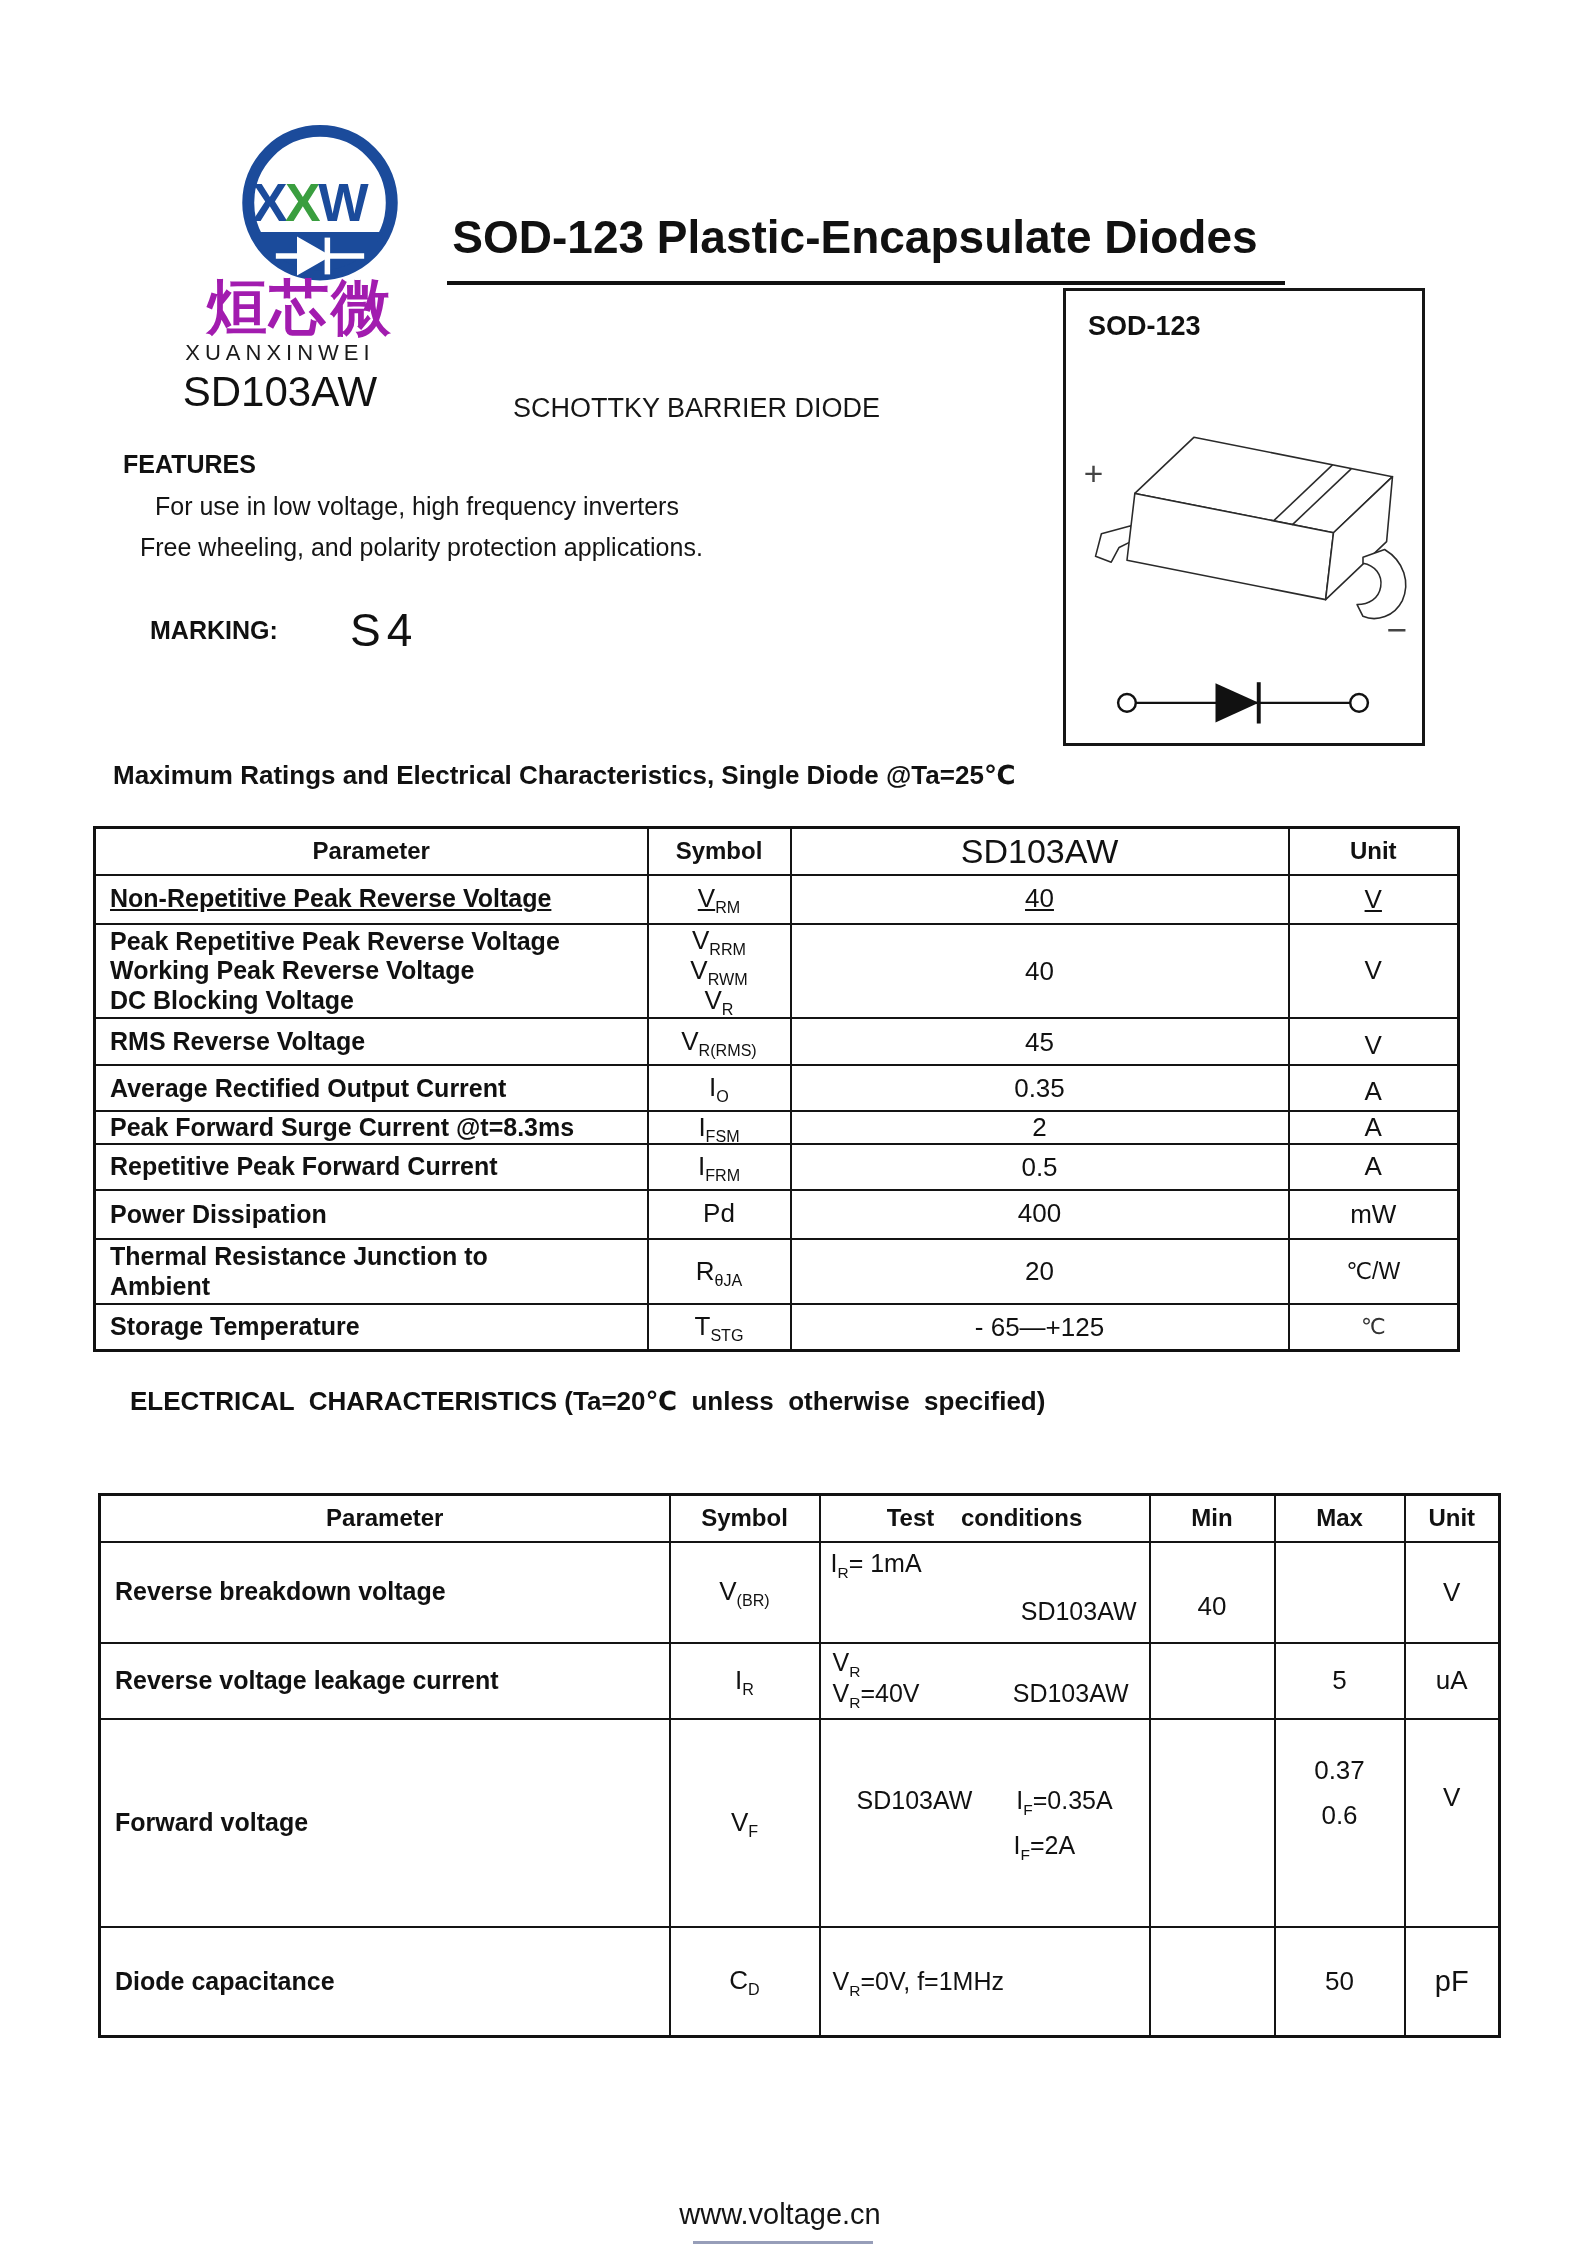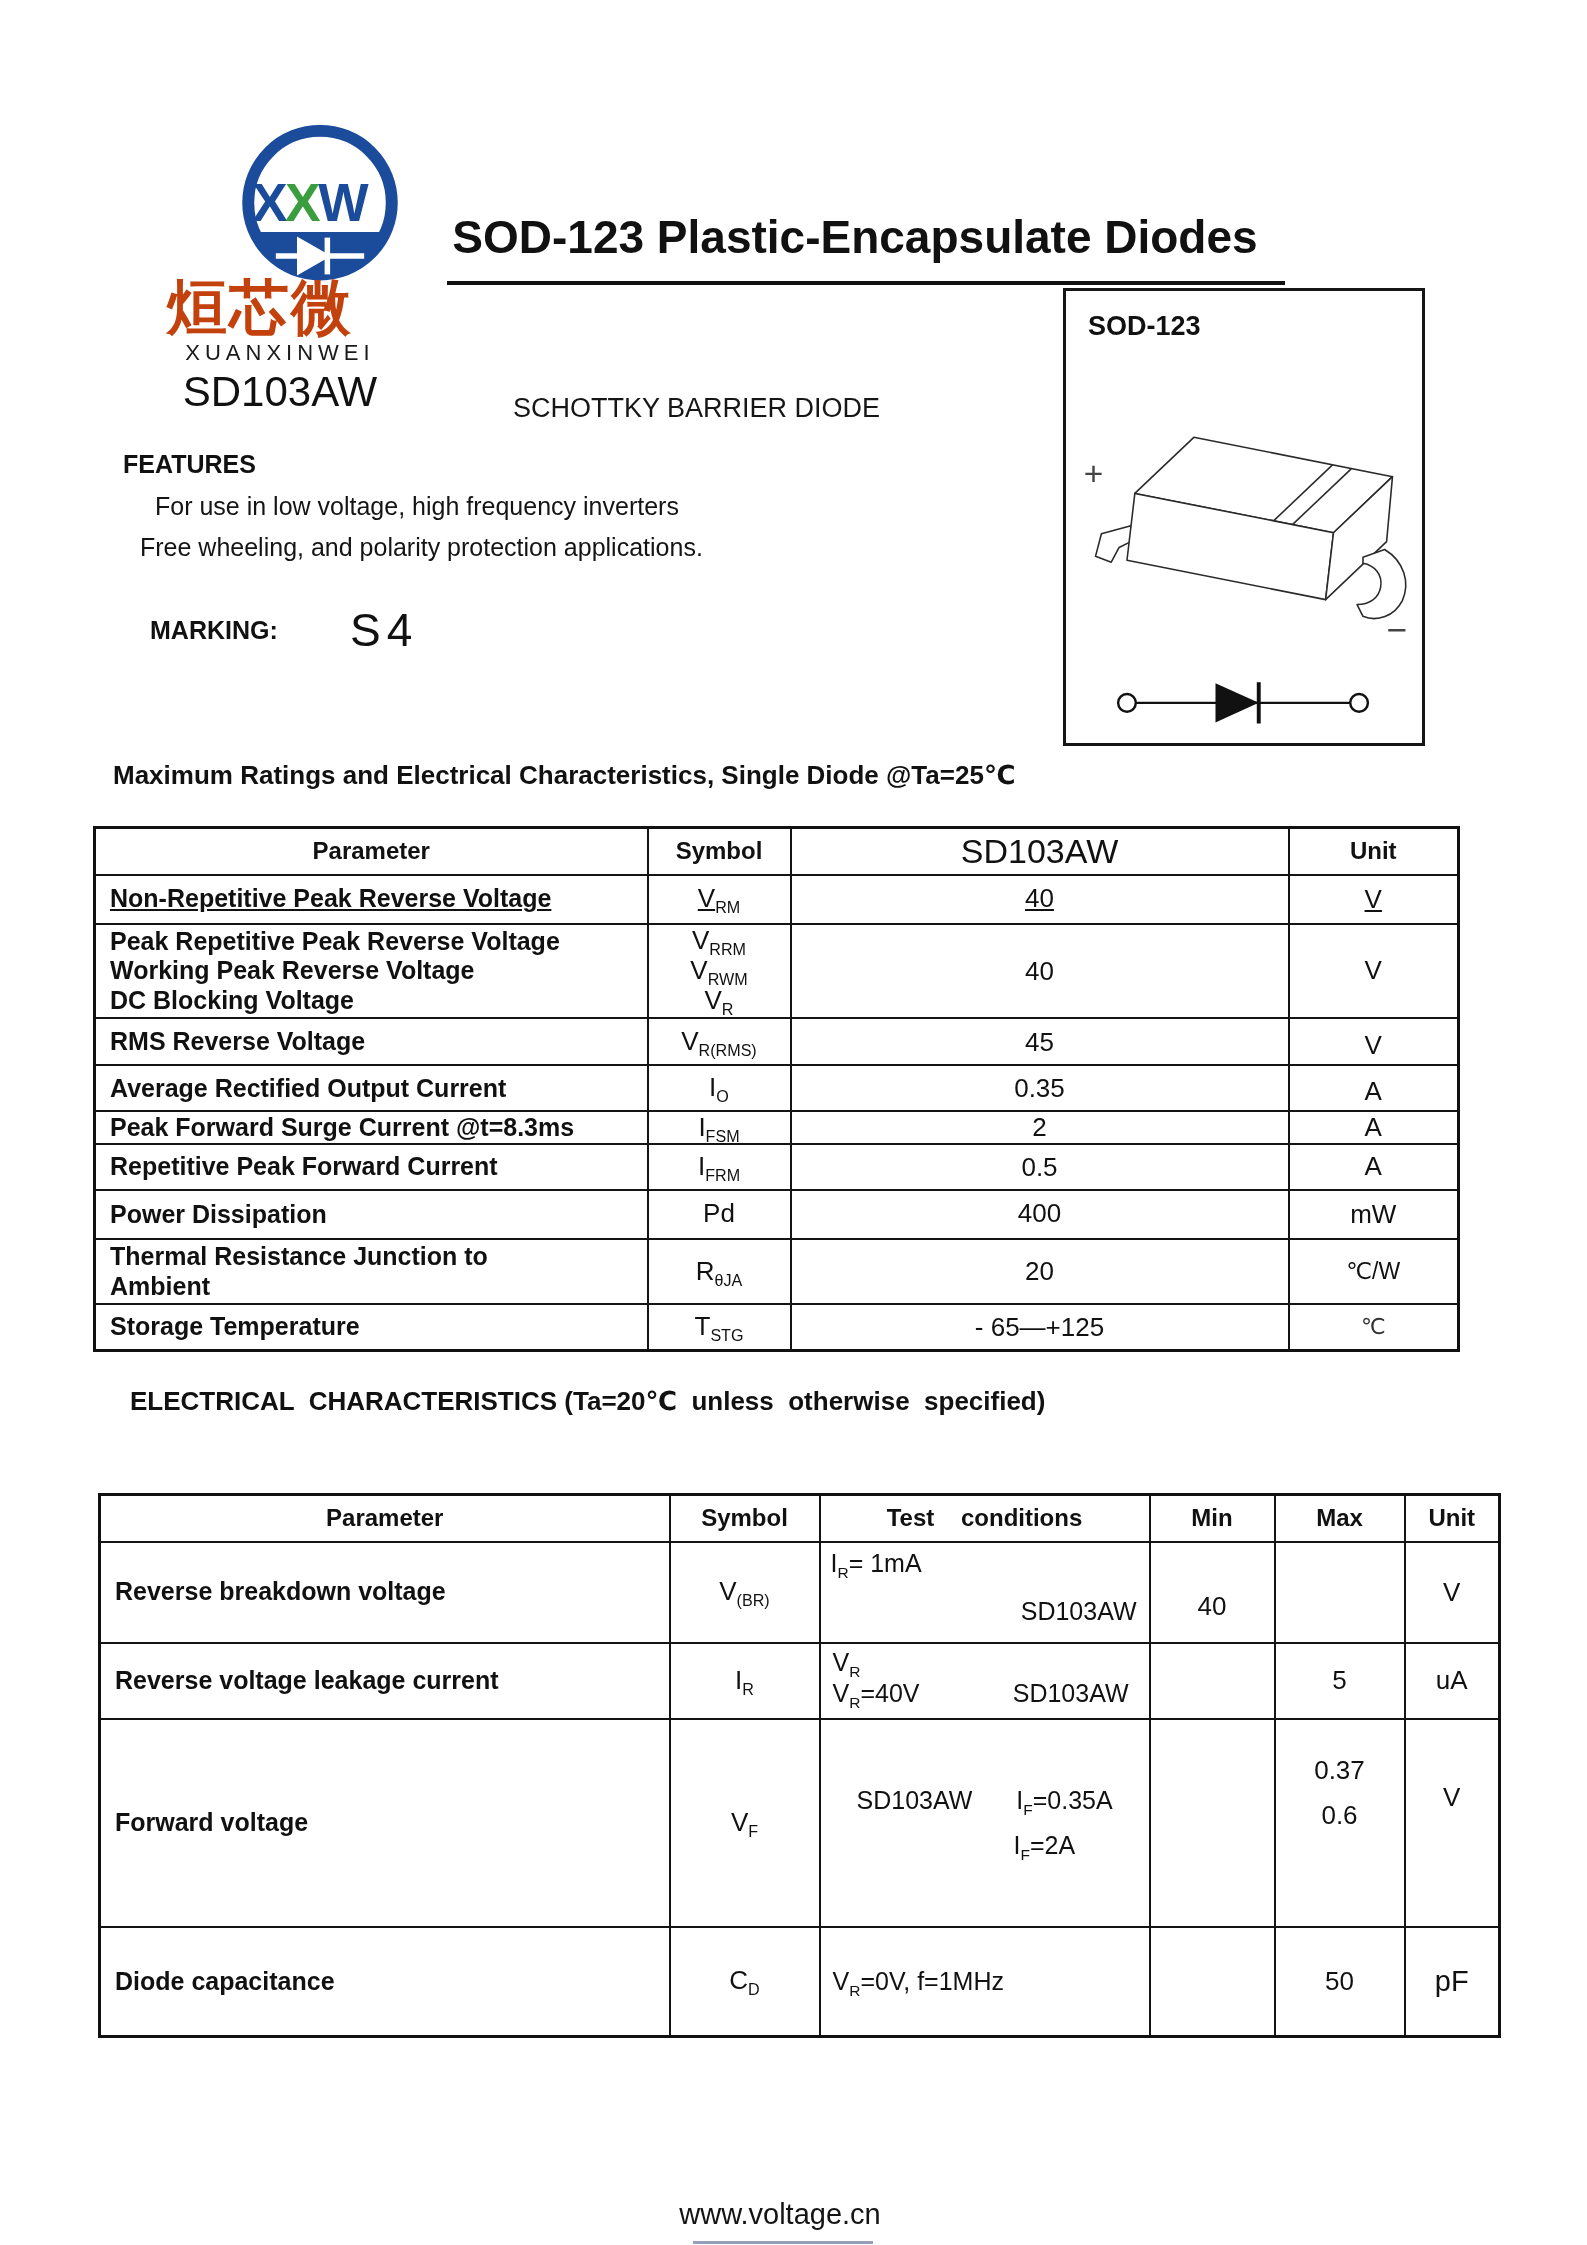--- a/index.html
+++ b/index.html
@@ -6,22 +6,22 @@
   html,body { background:#ffffff; }
   body { font-family:"Liberation Sans","DejaVu Sans",sans-serif; color:#111; }
   #page {
     position:relative; width:1587px; height:2245px; margin:0 auto;
     background:#ffffff; overflow:hidden;
   }
   .abs { position:absolute; }
 
   
   #logo-svg { left:228px; top:118px; width:184px; height:184px; }
-  #company-cn { left:167px; top:268px; width:226px; text-align:left;
-    font-size:60px; font-weight:bold; letter-spacing:2px; color:#c2410c; }
+  #company-cn { left:167px; top:268px; width:226px; text-align:right;
+    font-size:60px; font-weight:bold; letter-spacing:2px; color:#a21caf; }
   #company-en { left:167px; top:340px; width:226px; text-align:center;
     font-size:22px; letter-spacing:5px; color:#1a1a1a; }
   #part-number { left:130px; top:368px; width:300px; text-align:center;
     font-size:42px; color:#111; }
 
   #page-title { left:420px; top:210px; width:870px; text-align:center;
     font-size:46px; font-weight:bold; letter-spacing:0px; }
   #title-rule { left:447px; top:281px; width:838px; height:4px; background:#111; }
   #subtitle { left:513px; top:393px; font-size:27px; color:#161616; }
 

